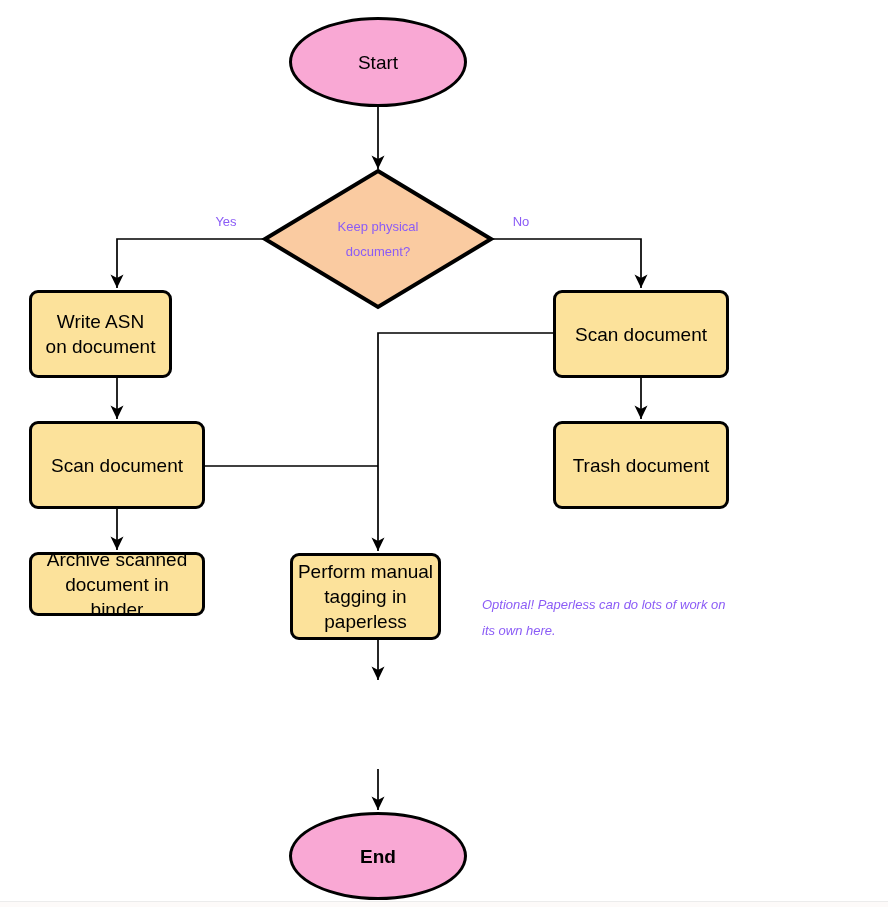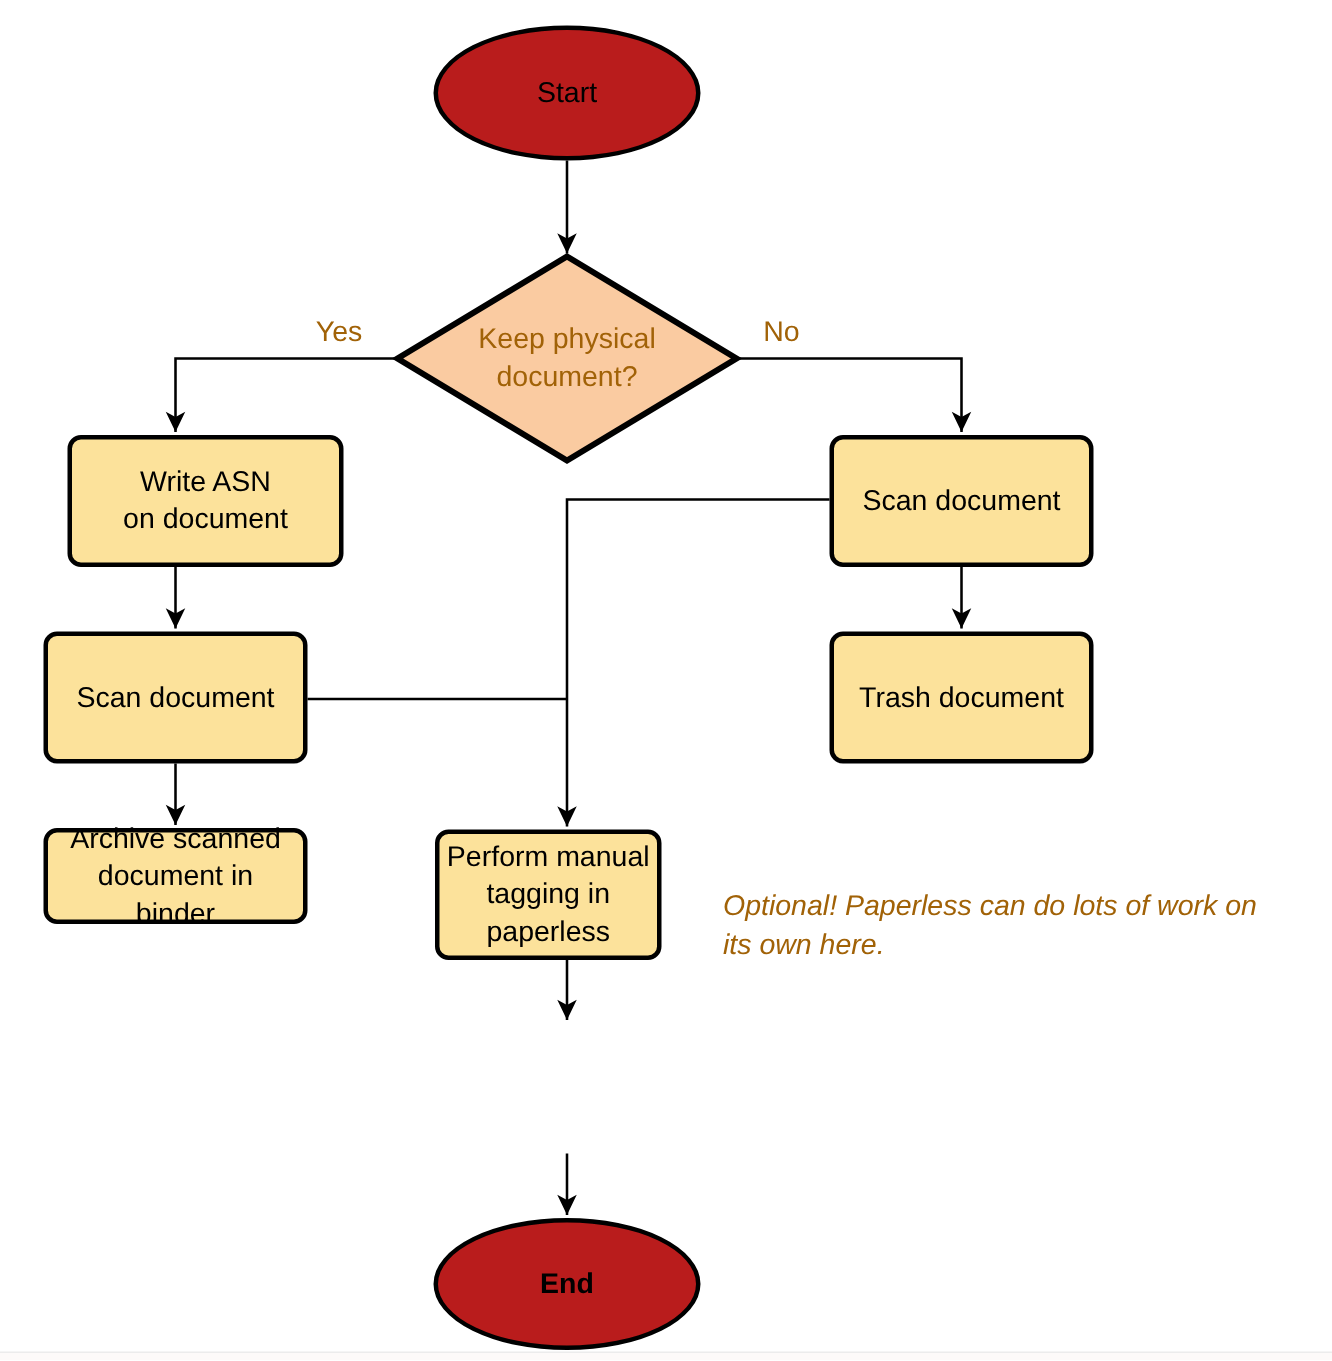--- a/index.html
+++ b/index.html
@@ -11,34 +11,34 @@
     overflow:hidden;
   }
   .edges-svg{position:absolute;left:0;top:0;width:888px;height:907px;}
   .node{position:absolute;box-sizing:border-box;}
   .process{
     background:#FCE29B;
     border:3px solid #000;
     border-radius:9px;
   }
   .terminal{
-    background:#b91c1c;
+    background:#f9a8d4;
     border:3px solid #000;
     border-radius:50%;
   }
   .node-label{
     position:absolute;inset:0;
     display:flex;align-items:center;justify-content:center;
     text-align:center;
     white-space:pre-line;
     font-size:19px;line-height:25px;color:#000;
   }
   .free-label{
     position:absolute;
-    font-size:19px;line-height:25px;color:#a16207;
+    font-size:13px;line-height:25px;color:#8b5cf6;
     white-space:pre-line;
   }
   .centerx{transform:translateX(-50%);}
   .annotation{
     font-style:italic;
     line-height:26px;
     width:420px;
   }
   .page-divider{position:absolute;left:0;width:888px;height:1px;background:#ececec;}
   .page-below{position:absolute;left:0;width:888px;background:#fdfaf9;}
@@ -74,21 +74,21 @@
   <div class="node terminal" style="left:289px;top:17px;width:178px;height:90px;">
     <div class="node-label">Start</div>
   </div>
 
   <div class="free-label" style="left:278px;top:214px;width:200px;height:50px;display:flex;align-items:center;justify-content:center;text-align:center;">Keep physical
 document?</div>
 
   <div class="free-label centerx" style="left:226px;top:209px;">Yes</div>
   <div class="free-label centerx" style="left:521px;top:209px;">No</div>
 
-  <div class="node process" style="left:29px;top:290px;width:184px;height:88px;margin-left:16px;">
+  <div class="node process" style="left:29px;top:290px;width:143px;height:88px;">
     <div class="node-label">Write ASN
 on document</div>
   </div>
 
   <div class="node process" style="left:29px;top:421px;width:176px;height:88px;">
     <div class="node-label">Scan document</div>
   </div>
 
   <div class="node process" style="left:29px;top:552px;width:176px;height:64px;">
     <div class="node-label">Archive scanned

